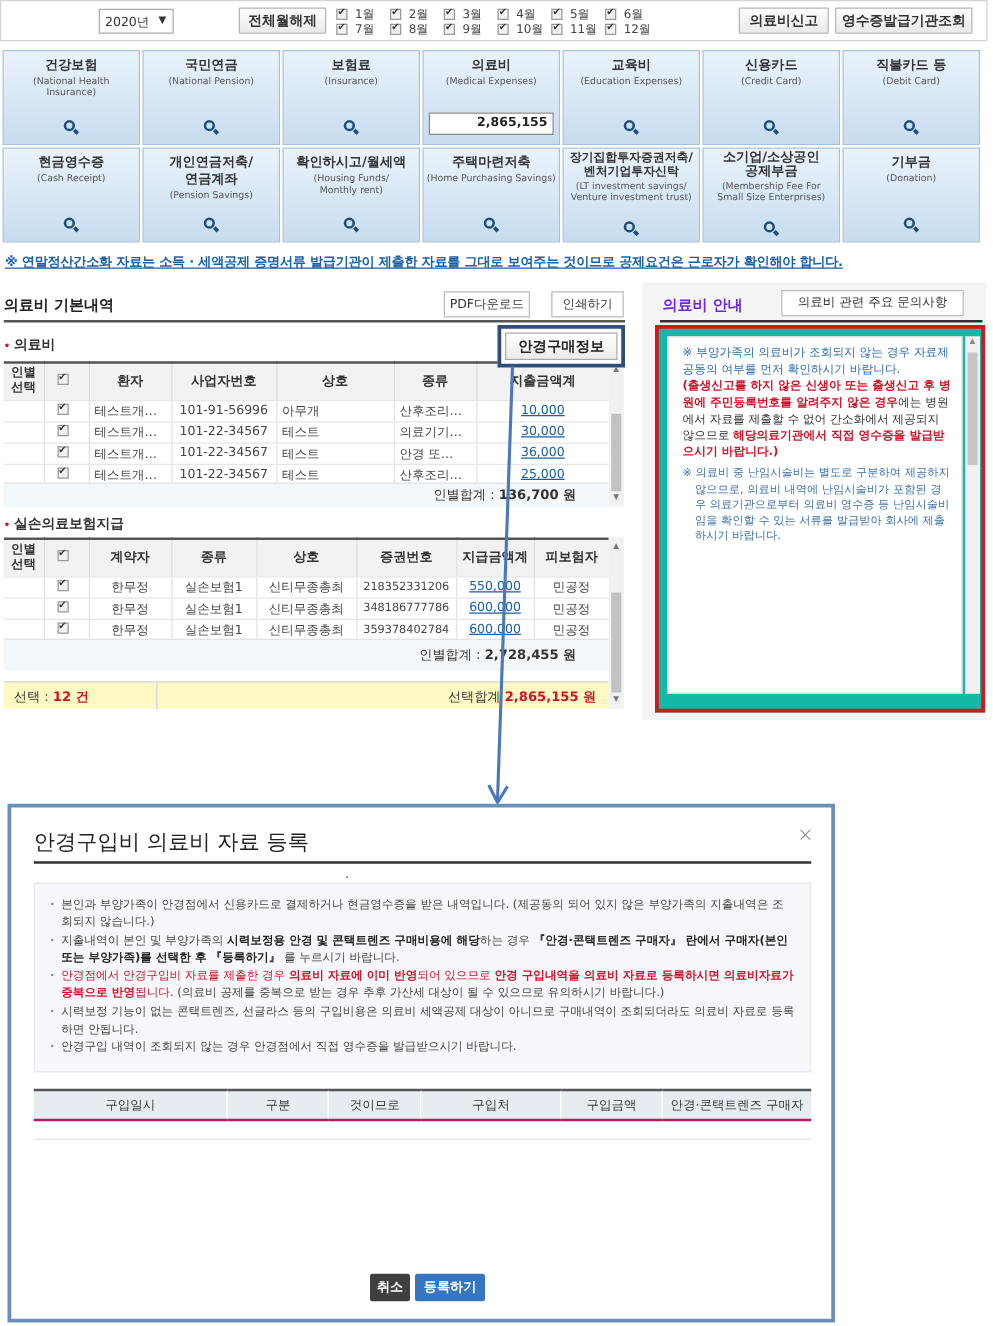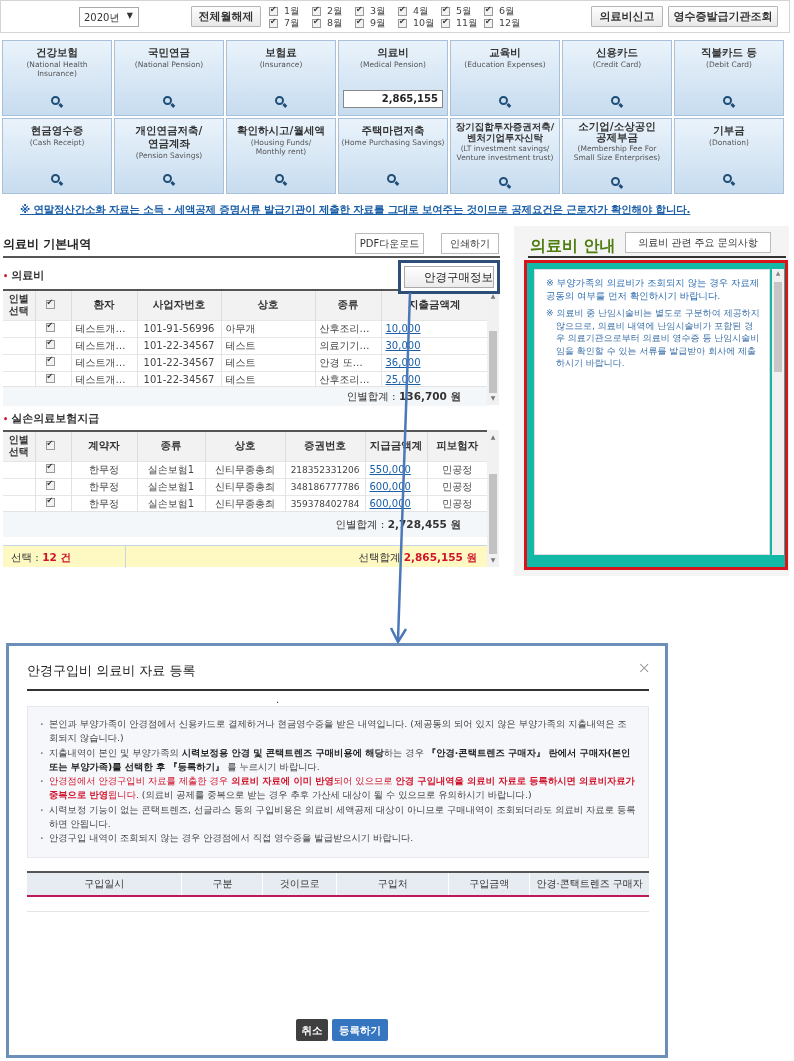--- a/index.html
+++ b/index.html
@@ -22,76 +22,76 @@
   .tiles { position: absolute; left: 2px; top: 40px; width: 787px; display: grid; grid-template-columns: repeat(7, 110px); grid-template-rows: 76px 76px; column-gap: 2px; row-gap: 2px; }
   .tile { background: linear-gradient(#eaf3fb, #c7dcef); border: 1px solid #a9c1d8; position: relative; text-align: center; padding-top: 5px; }
   .tile .t-ko { font-size: 10.5px; font-weight: bold; color: #333; line-height: 13px; }
   .tile .t-en { font-size: 7.5px; color: #555; line-height: 9px; margin-top: 1px; }
   .tile .t-search { position: absolute; left: 50%; bottom: 7px; transform: translateX(-50%); width: 12px; height: 12px; }
   .tile .t-search .ring { position: absolute; left: 0; top: 0; width: 9px; height: 9px; border: 2.5px solid #1f4e79; border-radius: 50%; }
   .tile .t-search .handle { position: absolute; left: 8px; top: 8px; width: 4px; height: 2.5px; background: #1f4e79; transform: rotate(45deg); }
   .tile .t-value { position: absolute; left: 4px; right: 4px; bottom: 7px; height: 18px; background: #fff; border: 1px solid #888; font-size: 10px; font-weight: bold; text-align: right; padding: 2px 4px; color: #222; }
 
   
-  .notice { position: absolute; left: 4px; top: 203px; font-size: 10.5px; font-weight: bold; color: #1b5fa8; text-decoration: underline; letter-spacing: -0.2px; margin-left: 16px; }
+  .notice { position: absolute; left: 4px; top: 203px; font-size: 10.5px; font-weight: bold; color: #1b5fa8; text-decoration: underline; letter-spacing: -0.2px; }
 
   
   .sect-title { position: absolute; left: 3px; top: 236px; font-size: 12px; font-weight: bold; color: #222; }
   .btn-white { position: absolute; height: 21px; border: 1px solid #bbb; background: #fff; font-size: 10px; color: #333; text-align: center; line-height: 19px; }
   .line-dark { position: absolute; height: 2px; background: #555; }
   .sub-title { position: absolute; font-size: 11px; font-weight: bold; color: #333; }
   .sub-title .dot { color: #d1132a; font-size: 8px; margin-right: 3px; }
 
   table.grid { position: absolute; border-collapse: collapse; font-size: 10px; }
   table.grid th { background: #f2f2f2; font-weight: bold; color: #333; border-left: 1px solid #ddd; height: 30px; font-size: 10.5px; }
   table.grid th:first-child { border-left: none; }
   table.grid td { height: 17px; border-left: 1px solid #e2e2e2; border-top: 1px solid #e6e6e6; color: #444; padding: 0 4px; white-space: nowrap; overflow: hidden; }
   table.grid td:first-child { border-left: none; }
   table.grid thead tr { border-top: 2px solid #555; }
   .c { text-align: center; }
-  .r { text-align: left; }
+  .r { text-align: center; }
   .link { color: #1b5fa8; text-decoration: underline; }
   .sumrow { position: absolute; background: #f4f7fa; border-top: 1px solid #e3e3e3; font-size: 10.5px; text-align: right; padding-right: 26px; color: #333; }
   .sumrow b { font-weight: bold; }
 
   .scroll-v { position: absolute; width: 12px; background: #f1f1f1; }
   .scroll-v .thumb { position: absolute; left: 2px; width: 8px; background: #c2c2c2; }
   .scroll-v .up, .scroll-v .down { position: absolute; left: 0; width: 12px; height: 10px; font-size: 6px; color: #777; text-align: center; line-height: 10px; }
 
   .total-bar { position: absolute; left: 3px; top: 545px; width: 484px; height: 22px; background: #fef9c3; border-top: 1px solid #c5d6e7; font-size: 10.5px; }
   .total-bar .tl { position: absolute; left: 8px; top: 5px; color: #333; }
   .total-bar .tl b { color: #d1132a; }
   .total-bar .tr { position: absolute; right: 10px; top: 5px; color: #333; }
   .total-bar .tr b { color: #d1132a; }
   .total-bar .sep { position: absolute; left: 122px; top: 0; width: 1px; height: 22px; background: #c5d6e7; }
 
   
   .callout { position: absolute; left: 398px; top: 260px; width: 102px; height: 34px; border: 3px solid #2d4e76; background: #fff; padding: 3px; }
-  .callout .inner { width: 100%; height: 100%; border: 1px solid #aaa; background: linear-gradient(#fff, #ececec); font-size: 11.5px; font-weight: normal; text-align: right; line-height: 20px; color: #222; }
+  .callout .inner { width: 100%; height: 100%; border: 1px solid #aaa; background: linear-gradient(#fff, #ececec); font-size: 11.5px; font-weight: bold; text-align: center; line-height: 20px; color: #222; }
 
   
   .rpanel { position: absolute; left: 514px; top: 226px; width: 275px; height: 350px; background: #f4f4f4; }
-  .rp-title { position: absolute; left: 16px; top: 10px; font-size: 16px; font-weight: bold; color: #4d7c0f; }
+  .rp-title { position: absolute; left: 16px; top: 10px; font-size: 12px; font-weight: bold; color: #6d28d9; }
   .rp-line { position: absolute; left: 14px; top: 30px; width: 258px; height: 2px; background: #333; }
   .redbox { position: absolute; left: 10px; top: 34px; width: 264px; height: 310px; border: 3px solid #d8141c; background: #14b8a6; }
   .rb-inner { position: absolute; left: 7px; top: 6px; width: 236px; height: 286px; border: 1px solid #ddd; background: #fff; padding: 6px 8px 0 11px; font-size: 9.4px; line-height: 13.2px; color: #333; overflow: hidden; }
   .rb-inner p { margin-bottom: 0; }
   .blue { color: #2b6cb0; }
   .red { color: #d1132a; font-weight: bold; }
   .dblue { color: #3a6fa8; }
   .rb-scroll { position: absolute; left: 245px; top: 6px; width: 12px; height: 286px; background: #f1f1f1; }
   .rb-scroll .thumb { position: absolute; left: 2px; top: 13px; width: 8px; height: 90px; background: #c6c6c6; }
   .rb-scroll .up { position: absolute; left: 0; top: 0; width: 12px; font-size: 6px; text-align: center; color: #888; }
 
   
   svg.arrow { position: absolute; left: 0; top: 0; width: 794px; height: 1061px; pointer-events: none; }
 
   
   .modal { position: absolute; left: 6px; top: 643px; width: 662px; height: 415px; border: 3px solid #6b8fb8; background: #fff; }
-  .m-title { position: absolute; left: 18px; top: 16px; font-size: 13px; color: #222; }
+  .m-title { position: absolute; left: 18px; top: 16px; font-size: 17px; color: #222; }
   .m-close { position: absolute; right: 14px; top: 12px; font-size: 16px; color: #888; font-weight: 300; cursor: pointer; }
   .m-line { position: absolute; left: 18px; top: 43px; width: 622px; height: 2px; background: #333; }
   .m-dot { position: absolute; left: 267px; top: 48px; font-size: 10px; color: #333; }
   .m-info { position: absolute; left: 18px; top: 60px; width: 622px; height: 152px; background: #f5f7fa; border: 1px solid #e6e9ee; padding: 10px 12px 0 12px; font-size: 9.3px; line-height: 14.3px; color: #444; }
   .m-info .item { position: relative; padding-left: 9px; }
   .m-info .item::before { content: "·"; position: absolute; left: 0; top: 0; color: #888; font-weight: bold; }
   .m-info .bk { font-weight: bold; color: #222; }
   .m-info .rd { color: #d1132a; }
   .m-info .rdb { color: #d1132a; font-weight: bold; }
 
@@ -185,21 +185,21 @@
   <div class="tile">
       <div class="t-ko">보험료</div>
       <div class="t-en">(Insurance)</div>
       <div class="t-search">
         <div class="ring"></div>
         <div class="handle"></div>
       </div>
     </div>
   <div class="tile">
       <div class="t-ko">의료비</div>
-      <div class="t-en">(Medical Pension)</div>
+      <div class="t-en">(Medical Expenses)</div>
       <div class="t-value">2,865,155</div>
     </div>
   <div class="tile">
       <div class="t-ko">교육비</div>
       <div class="t-en">(Education Expenses)</div>
       <div class="t-search">
         <div class="ring"></div>
         <div class="handle"></div>
       </div>
     </div>
@@ -428,20 +428,21 @@
   <div class="inner">안경구매정보</div>
 </div>
 
 <div class="rpanel">
   <div class="rp-title">의료비 안내</div>
   <div class="btn-white" style="left:111px; top:6px; width:146px; font-size:10px;">의료비 관련 주요 문의사항</div>
   <div class="rp-line"></div>
   <div class="redbox">
     <div class="rb-inner">
       <p class="blue">※ 부양가족의 의료비가 조회되지 않는 경우 자료제공동의 여부를 먼저 확인하시기 바랍니다.</p>
+      <p><span class="red">(출생신고를 하지 않은 신생아 또는 출생신고 후 병원에 주민등록번호를 알려주지 않은 경우</span><span>에는 병원에서 자료를 제출할 수 없어 간소화에서 제공되지 않으므로 </span><span class="red">해당의료기관에서 직접 영수증을 발급받으시기 바랍니다.)</span></p>
       <p class="dblue" style="margin-top:5px; font-size:9px; line-height:12.5px; padding-left:10px; text-indent:-10px;">※ 의료비 중 난임시술비는 별도로 구분하여 제공하지 않으므로, 의료비 내역에 난임시술비가 포함된 경우 의료기관으로부터 의료비 영수증 등 난임시술비임을 확인할 수 있는 서류를 발급받아 회사에 제출하시기 바랍니다.</p>
     </div>
     <div class="rb-scroll">
       <div class="up">▲</div>
       <div class="thumb"></div>
     </div>
   </div>
 </div>
 
 <svg class="arrow" viewBox="0 0 794 1061">

